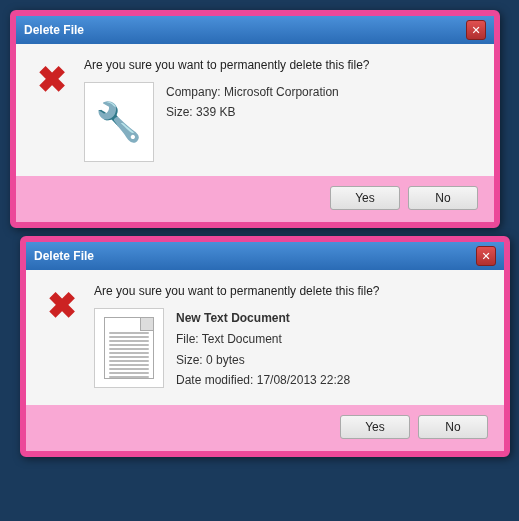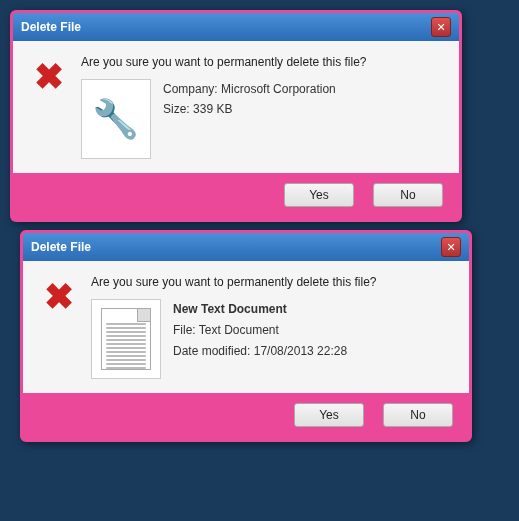--- a/index.html
+++ b/index.html
@@ -11,23 +11,23 @@
       font-size: 12px;
       display: flex;
       flex-direction: column;
       align-items: flex-start;
       padding: 10px;
       gap: 8px;
       position: relative;
     }
 
     .dialog {
-      width: 452px;
-      background: #ec4899;
-      border: 3px solid #ec4899;
+      width: 490px;
+      background: #f9a8d4;
+      border: 6px solid #ec4899;
       border-radius: 6px;
       box-shadow: 2px 2px 8px rgba(0,0,0,0.5);
       overflow: hidden;
     }
 
     .dialog-titlebar {
       background: linear-gradient(to bottom, #4a90d9, #2a6bb5);
       color: white;
       padding: 4px 8px;
       display: flex;
@@ -164,21 +164,21 @@
     .file-name {
       font-weight: 600;
       font-size: 12px;
       color: #333;
       margin-bottom: 1px;
     }
 
     .dialog-buttons {
       display: flex;
       justify-content: flex-end;
-      gap: 19px;
+      gap: 8px;
       padding: 10px 16px 12px;
     }
 
     .btn {
       min-width: 70px;
       height: 24px;
       background: linear-gradient(to bottom, #f5f5f5, #e0e0e0);
       border: 1px solid #aaa;
       border-radius: 3px;
       font-size: 12px;
@@ -265,20 +265,24 @@
               </div>
             </div>
           </div>
           <div class="file-details">
             <div class="file-name">New Text Document</div>
             <div>
               <span>File:</span>
               <span>Text Document</span>
             </div>
             <div>
+              <span>Size:</span>
+              <span>0 bytes</span>
+            </div>
+            <div>
               <span>Date modified:</span>
               <span>17/08/2013 22:28</span>
             </div>
           </div>
         </div>
       </div>
     </div>
   </div>
   <div class="dialog-buttons">
     <button class="btn">Yes</button>

